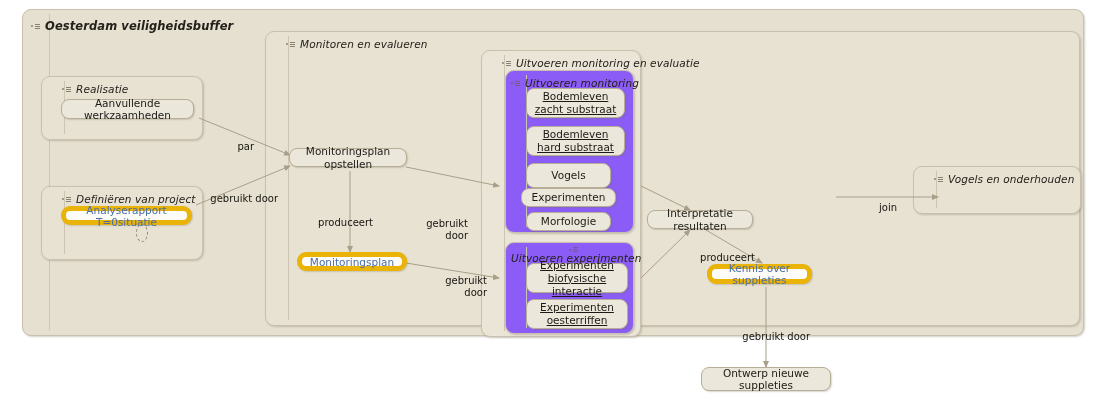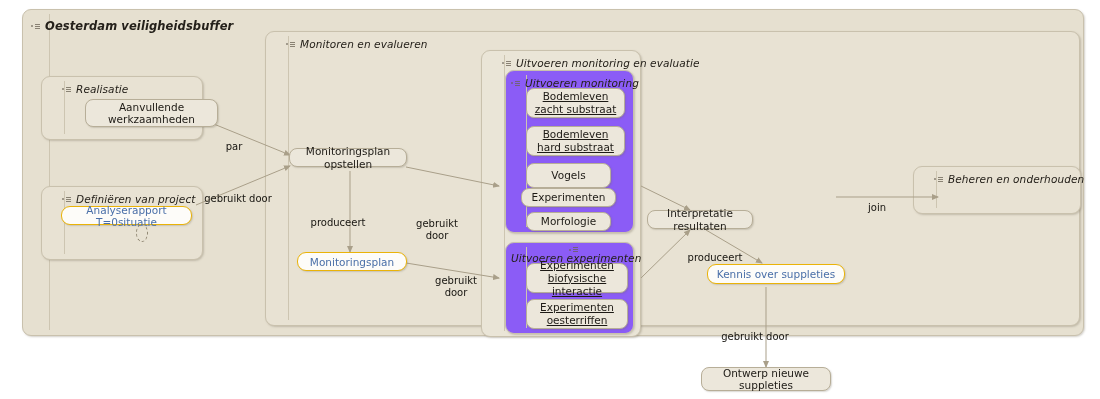--- a/index.html
+++ b/index.html
@@ -117,21 +117,21 @@
     padding: 0 6px;
     z-index: 6;
   }
   .node.two-line { line-height: 13px; text-decoration: underline; }
 
   
   .onode {
     position: absolute;
     box-sizing: border-box;
     background: #fdfcf9;
-    border: 1px solid #eab308;
+    border: 5px solid #eab308;
     border-radius: 9px;
     display: flex;
     align-items: center;
     justify-content: center;
     text-align: center;
     font-size: 10.5px;
     color: #4a6fa8;
     line-height: 12px;
     box-shadow: 1px 1px 1.5px rgba(120,112,95,0.28);
     padding: 0 6px;
@@ -148,21 +148,21 @@
     background: transparent;
     z-index: 6;
   }
 
   
   .elabel {
     position: absolute;
     font-size: 10px;
     color: #16140f;
     line-height: 12px;
-    text-align: center;
+    text-align: right;
     white-space: pre-line;
     z-index: 7;
   }
 </style>
 </head>
 <body>
 
 <div id="canvas">
 
   <div class="pkg root" style="left:22px; top:9px; width:1062px; height:327px;">
@@ -274,21 +274,21 @@
     <div class="pkg-rule"></div>
     <div class="pkg-hdr">
       <span class="pkg-icon">
         <span class="dot"></span>
         <span class="bars">
             <i></i>
             <i></i>
             <i></i>
           </span>
       </span>
-      <span class="pkg-title">Beheren en onderhouden</span>
+      <span class="pkg-title">Vogels en onderhouden</span>
     </div>
   </div>
 
   <svg id="edges" viewBox="0 0 1100 399">
     <defs>
       <marker id="ah" markerWidth="7" markerHeight="7" refX="6" refY="3" orient="auto" markerUnits="userSpaceOnUse">
         <path d="M0,0 L7,3 L0,6 z" fill="#a99f89"></path>
       </marker>
     </defs>
     <g fill="none" stroke="#a99f89" stroke-width="1">
@@ -308,21 +308,21 @@
       <path d="M641,278 L690,230" marker-end="url(#ah)"></path>
 
       <path d="M706,230 L762,263" marker-end="url(#ah)"></path>
 
       <path d="M766,287 L766,367" marker-end="url(#ah)"></path>
 
       <path d="M836,197 L938,197" marker-end="url(#ah)"></path>
     </g>
   </svg>
 
-  <div class="node" style="left:61px; top:99px; width:133px; height:28px;margin-left:24px;">
+  <div class="node" style="left:61px; top:99px; width:133px; height:20px;">
     <span>Aanvullende werkzaamheden</span>
   </div>
 
   <div class="onode" style="left:61px; top:206px; width:131px; height:19px;">
     <span>Analyserapport T=0situatie</span>
   </div>
   <div class="pin" style="left:136px; top:224px;"></div>
 
   <div class="node" style="left:289px; top:148px; width:118px; height:19px;">
     <span>Monitoringsplan opstellen</span>
@@ -361,21 +361,21 @@
 
   <div class="node two-line" style="left:526px; top:299px; width:102px; height:30px; white-space:pre-line;">
     <span>Experimenten
 oesterriffen</span>
   </div>
 
   <div class="node" style="left:647px; top:210px; width:106px; height:19px;">
     <span>Interpretatie resultaten</span>
   </div>
 
-  <div class="onode" style="left:707px; top:264px; width:138px; height:20px;">
+  <div class="onode" style="left:707px; top:264px; width:105px; height:20px;">
     <span>Kennis over suppleties</span>
   </div>
 
 
   <div class="node" style="left:701px; top:367px; width:130px; height:24px;">
     <span>Ontwerp nieuwe suppleties</span>
   </div>
 
   <div class="elabel" style="left:214px; top:129px; width:40px;">
     <span>par</span>

